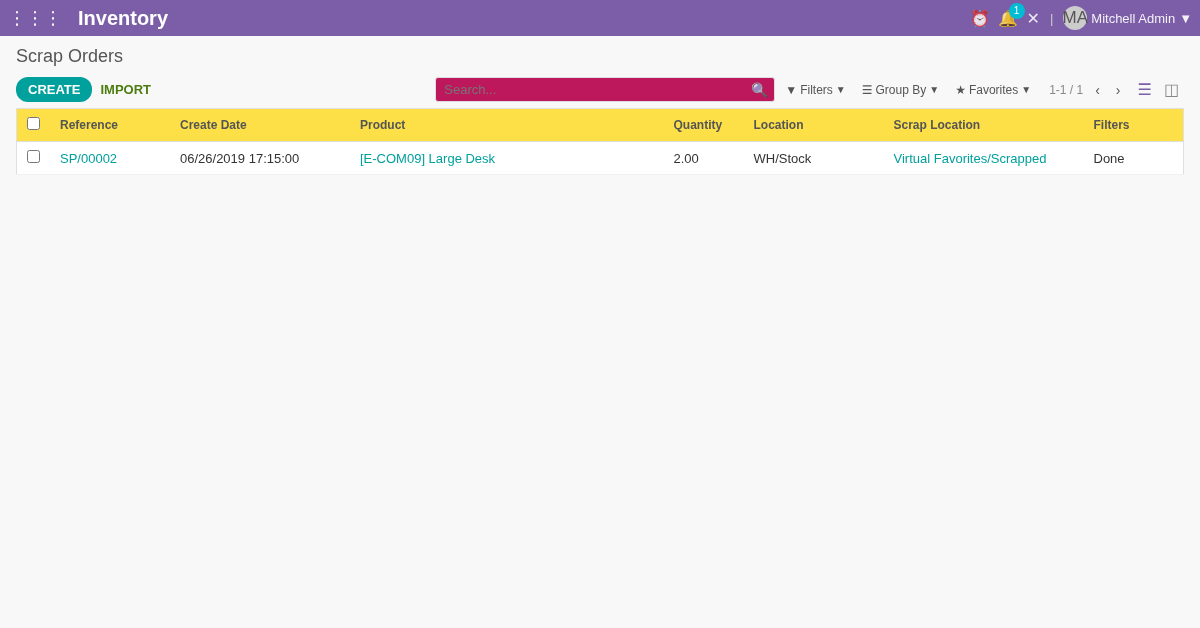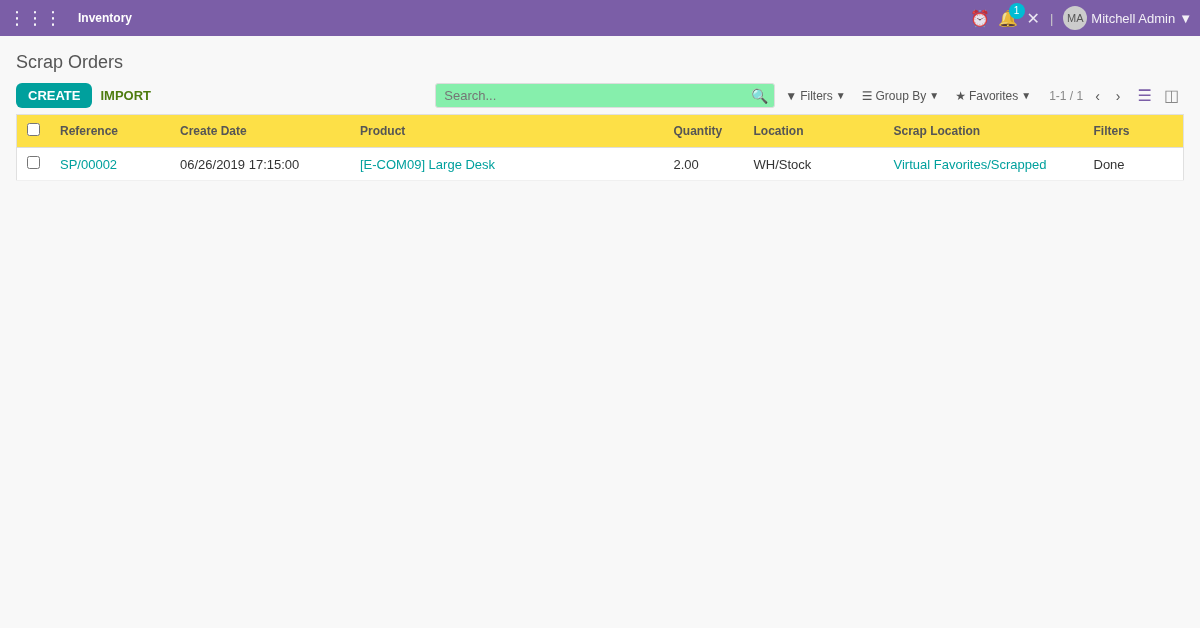--- a/index.html
+++ b/index.html
@@ -8,21 +8,21 @@
     
     .topbar {
       background: #7B5EA7;
       height: 36px;
       display: flex;
       align-items: center;
       padding: 0 8px;
       gap: 12px;
     }
     .topbar-apps-icon { color: white; font-size: 18px; cursor: pointer; margin-right: 4px; }
-    .topbar-brand { color: white; font-size: 12px; font-weight: bold; margin-right: 20px; }
+    .topbar-brand { color: white; font-size: 20px; font-weight: bold; margin-right: 20px; }
     .topbar-nav { display: flex; gap: 4px; }
     .topbar-nav-item {
       color: rgba(255,255,255,0.85);
       padding: 4px 10px;
       cursor: pointer;
       border-radius: 3px;
       font-size: 13px;
     }
     .topbar-right { margin-left: auto; display: flex; align-items: center; gap: 8px; }
     .topbar-icon { color: rgba(255,255,255,0.85); font-size: 16px; cursor: pointer; }
@@ -35,51 +35,51 @@
       width: 16px;
       height: 16px;
       display: flex;
       align-items: center;
       justify-content: center;
       position: absolute;
       top: -6px;
       right: -6px;
     }
     .topbar-user { color: rgba(255,255,255,0.9); font-size: 13px; cursor: pointer; display: flex; align-items: center; gap: 4px; }
-    .user-avatar { width: 24px; height: 24px; border-radius: 50%; background: #ccc; display: flex; align-items: center; justify-content: center; font-size: 11px; color: #555; }
-
-    
-    .page-content { padding: 16px 16px; }
+    .user-avatar { width: 24px; height: 24px; border-radius: 50%; background: #ccc; display: flex; align-items: center; justify-content: center; font-size: 17px; color: #555; }
+
+    
+    .page-content { padding: 10px 16px; }
     .page-title { font-size: 18px; color: #555; margin-bottom: 10px; }
     .btn-create {
       background: #00A09D;
       color: white;
       border: none;
       padding: 5px 12px;
-      border-radius: 6px;
+      border-radius: 12px;
       cursor: pointer;
       font-size: 13px;
       font-weight: bold;
     }
     .btn-import {
       background: transparent;
       border: none;
       color: #4d7c0f;
       cursor: pointer;
       font-size: 13px;
       font-weight: bold;
     }
     .search-box {
       border: 1px solid #ddd;
       border-radius: 3px;
       padding: 4px 28px 4px 8px;
       font-size: 13px;
       width: 340px;
       outline: none;
-      background: #86efac;
+      background: #be185d;
       position: relative;
     }
     .search-wrapper { position: relative; }
     .search-icon-btn {
       position: absolute;
       right: 6px;
       top: 50%;
       transform: translateY(-50%);
       background: none;
       border: none;

